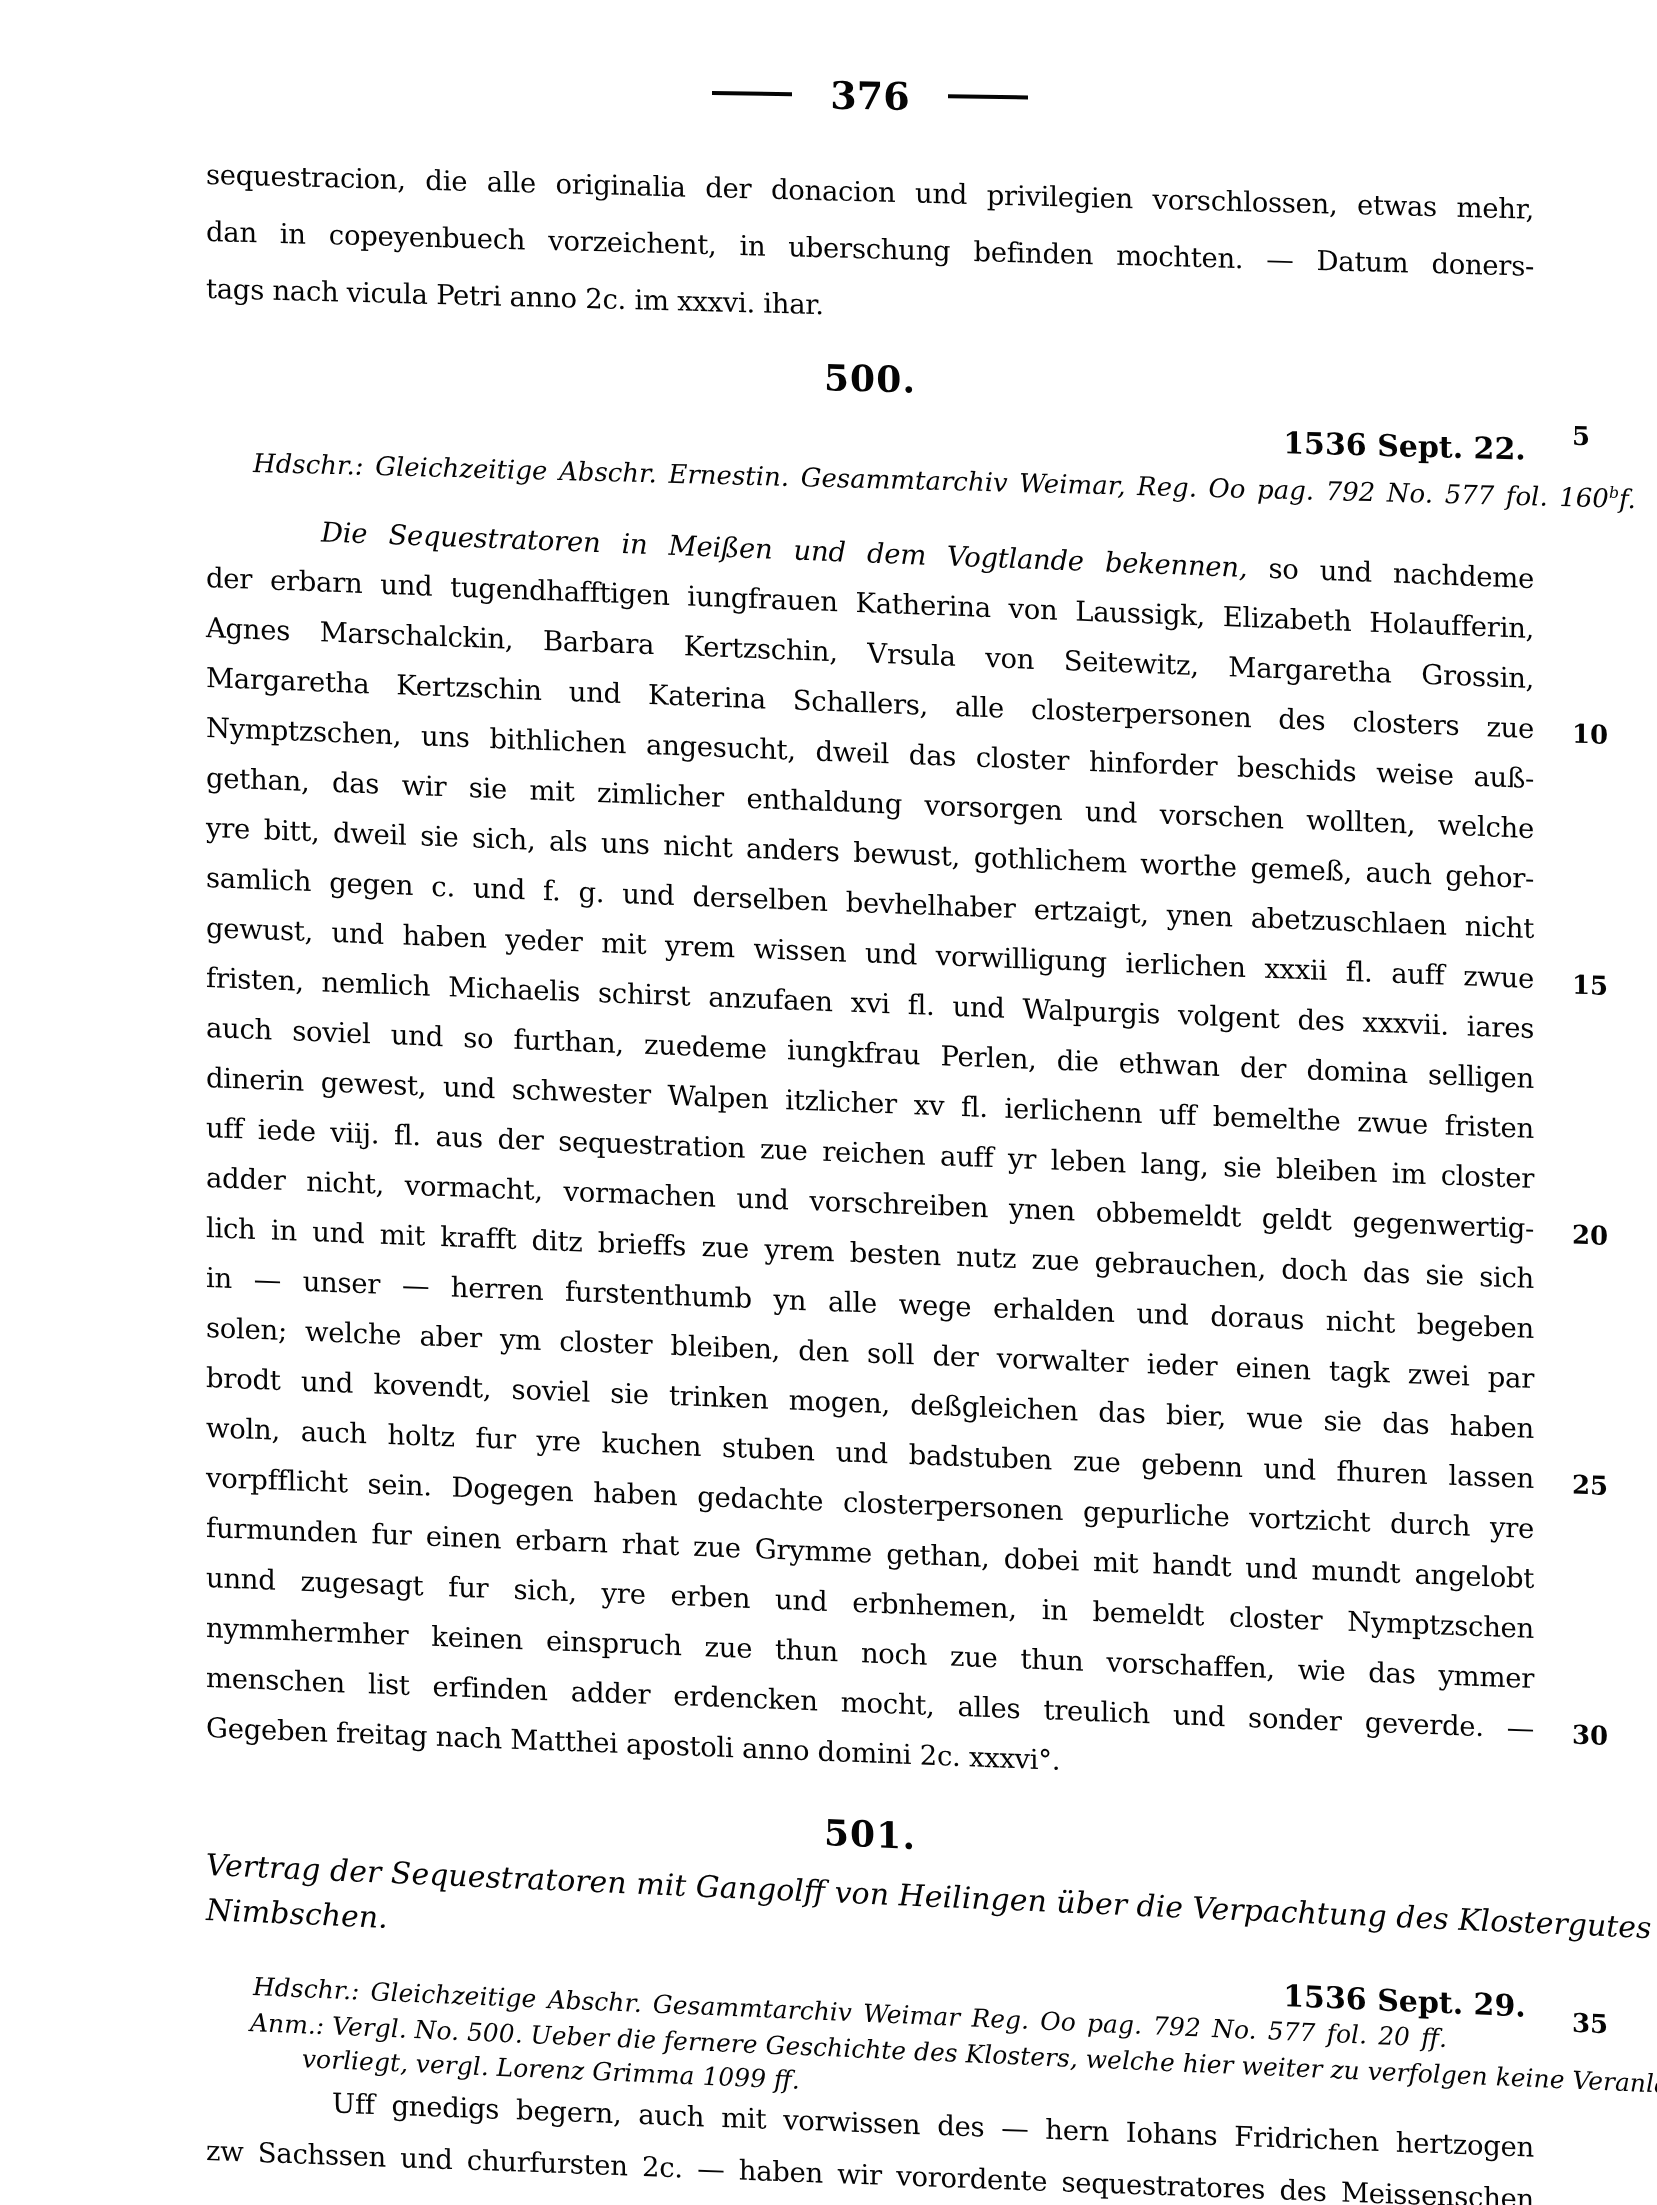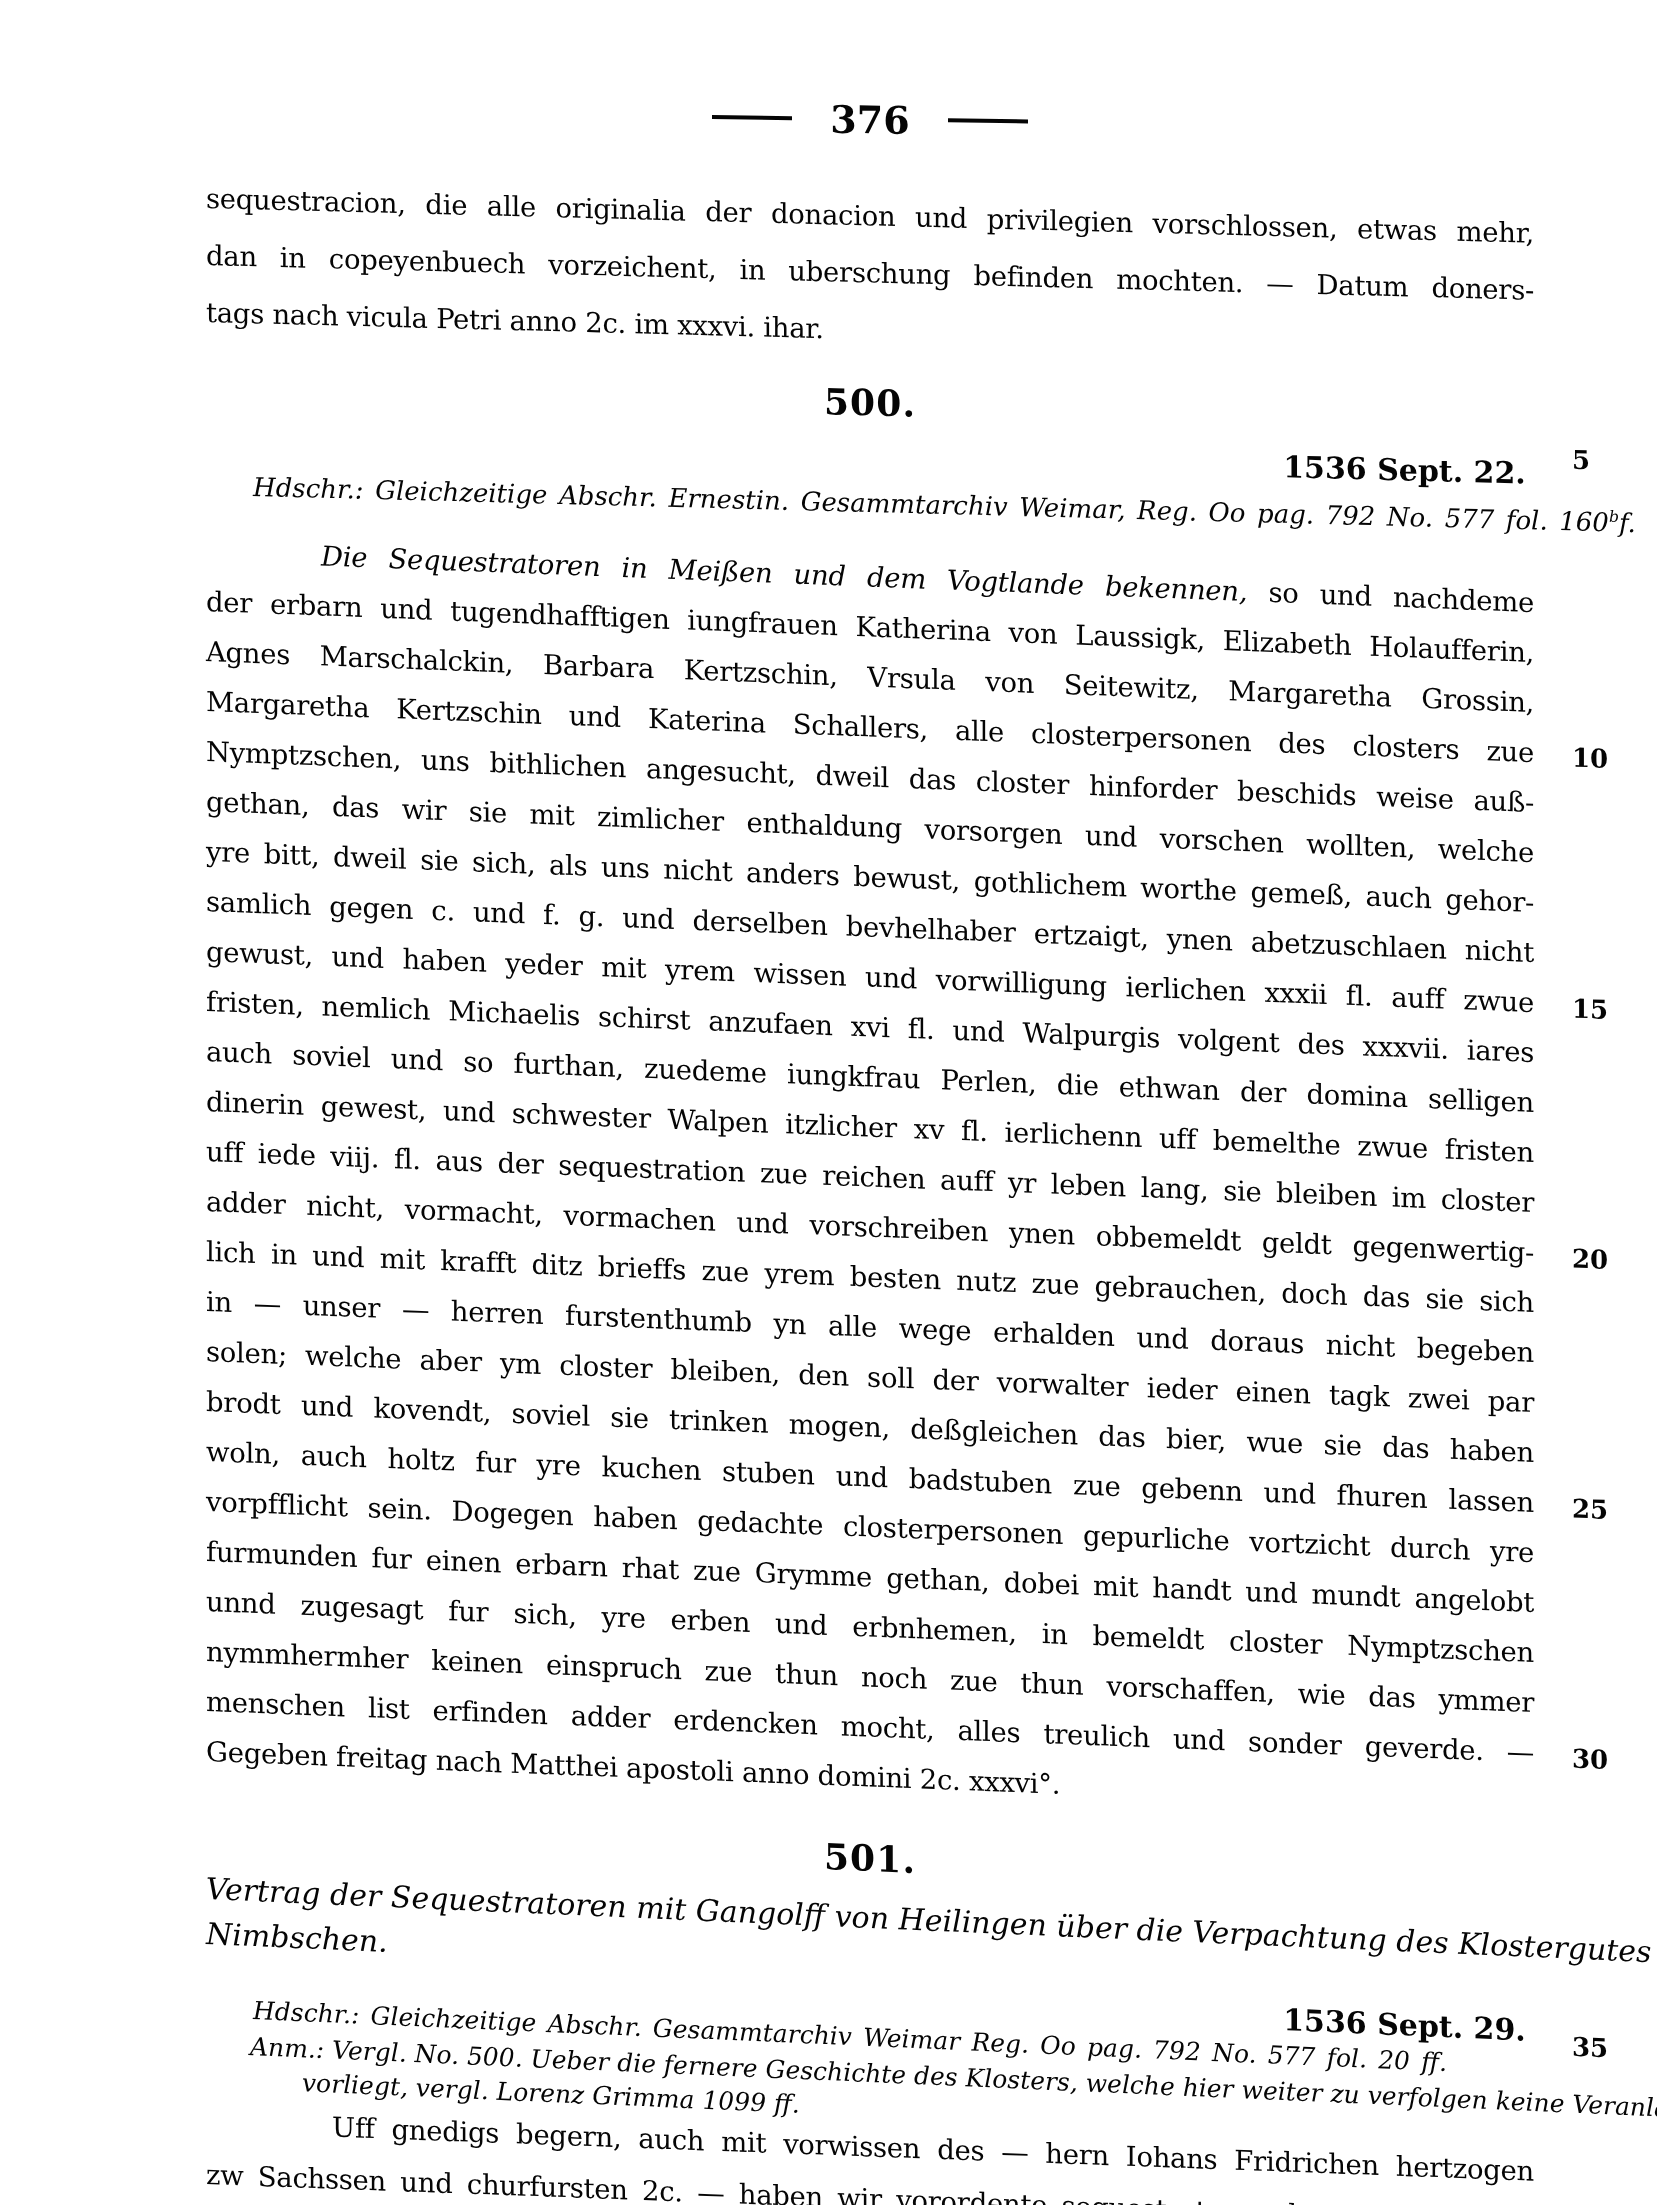--- a/index.html
+++ b/index.html
@@ -9,21 +9,21 @@
     overflow: hidden;
   }
   body {
     color: #050505;
     font-family: "DejaVu Serif", "Liberation Serif", serif;
   }
   .content {
     position: relative;
     width: 1328px;
     margin-left: 206px;
-    padding-top: 88px;
+    padding-top: 64px;
   }
   
   .sk-a { transform: skewY(0.8deg);  transform-origin: 0 0; }
   .sk-b { transform: skewY(1.5deg);  transform-origin: 0 0; }
   .sk-c { transform: skewY(2.2deg);  transform-origin: 0 0; }
   .sk-d { transform: skewY(2.5deg);  transform-origin: 0 0; }
   .sk-e { transform: skewY(2.1deg);  transform-origin: 0 0; }
 
   .pagehead {
     display: flex; justify-content: center; align-items: center;

